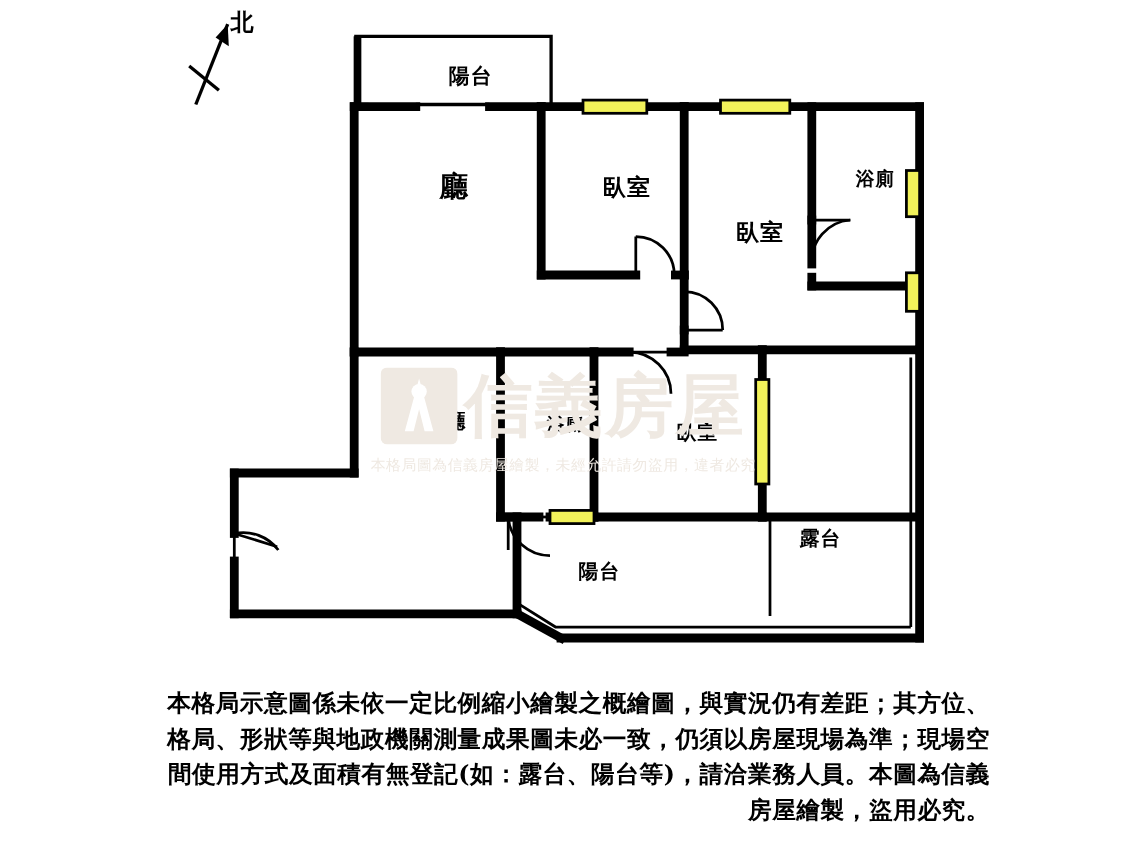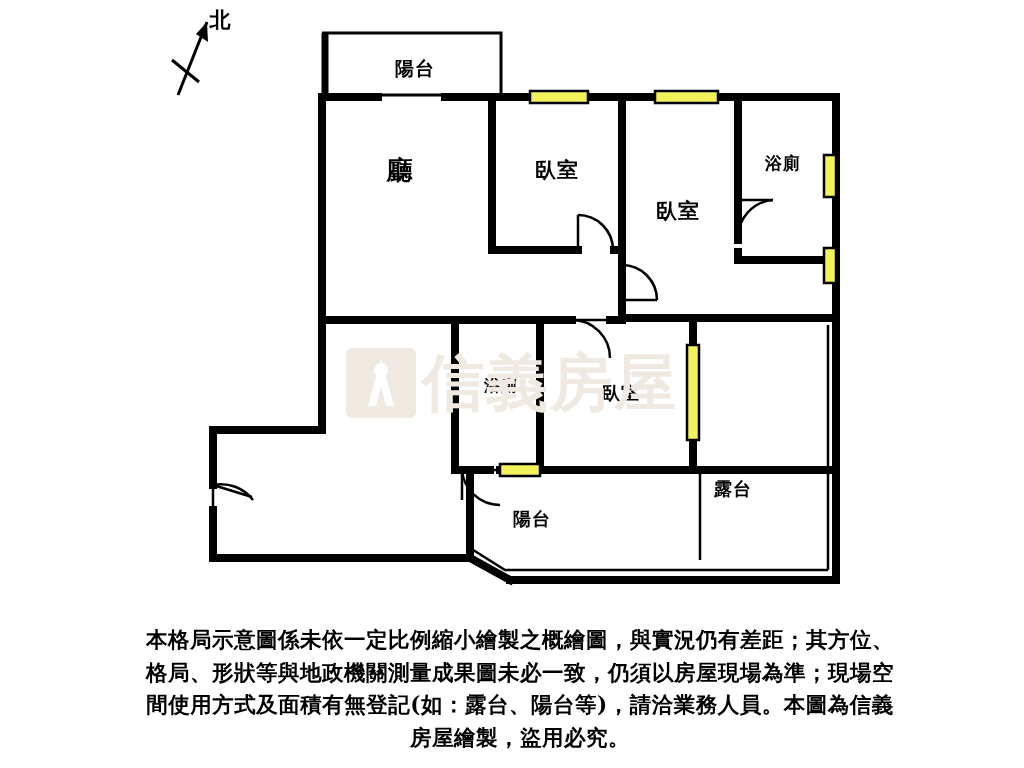--- a/index.html
+++ b/index.html
@@ -23,20 +23,21 @@
     height: 768px;
   }
   .room-label {
     position: absolute;
     font-family: "DejaVu Sans", "Liberation Sans", sans-serif;
     font-weight: bold;
     color: #000;
     white-space: nowrap;
     transform: translate(-50%, -50%);
     letter-spacing: 1px;
+    margin-left: 13px;
   }
   .compass-label {
     position: absolute;
     font-family: "DejaVu Sans", "Liberation Sans", sans-serif;
     font-weight: bold;
     font-size: 21px;
     transform: translate(-50%, -50%);
   }
   .watermark-wrap {
     position: absolute;
@@ -74,21 +75,21 @@
     position: absolute;
     left: 140px;
     top: 624px;
     width: 760px;
     font-family: "DejaVu Serif", "Liberation Serif", serif;
     font-weight: bold;
     font-size: 21.5px;
     line-height: 1.52;
     color: #000;
     letter-spacing: 0.5px;
-    text-align: center;
+    text-align: right;
   }
 </style>
 </head>
 <body>
 
 <svg id="floorplan" viewBox="0 0 1024 768" xmlns="http://www.w3.org/2000/svg">
 
   <g>
     <line x1="178" y1="95" x2="207" y2="22" stroke="#000" stroke-width="3"></line>
     <polygon points="207,22 208,42 196,34" fill="#000"></polygon>
@@ -230,15 +231,16 @@
   <div class="watermark-main">
     <span class="watermark-logo">
       <svg viewBox="0 0 70 70" width="70" height="70" xmlns="http://www.w3.org/2000/svg">
         <rect x="0" y="0" width="70" height="70" rx="6" fill="#efe9e2"></rect>
         <path d="M35 10 L22 58 L30 58 L35 38 L40 58 L48 58 Z" fill="#ffffff"></path>
         <circle cx="35" cy="22" r="7" fill="#ffffff"></circle>
       </svg>
     </span>
     <span>信義房屋</span>
   </div>
+  <div class="watermark-note">本格局圖為信義房屋繪製，未經允許請勿盜用，違者必究</div>
 </div>
 
 <div class="disclaimer">本格局示意圖係未依一定比例縮小繪製之概繪圖，與實況仍有差距；其方位、格局、形狀等與地政機關測量成果圖未必一致，仍須以房屋現場為準；現場空間使用方式及面積有無登記(如：露台、陽台等)，請洽業務人員。本圖為信義房屋繪製，盜用必究。</div>
 
 </body></html>

